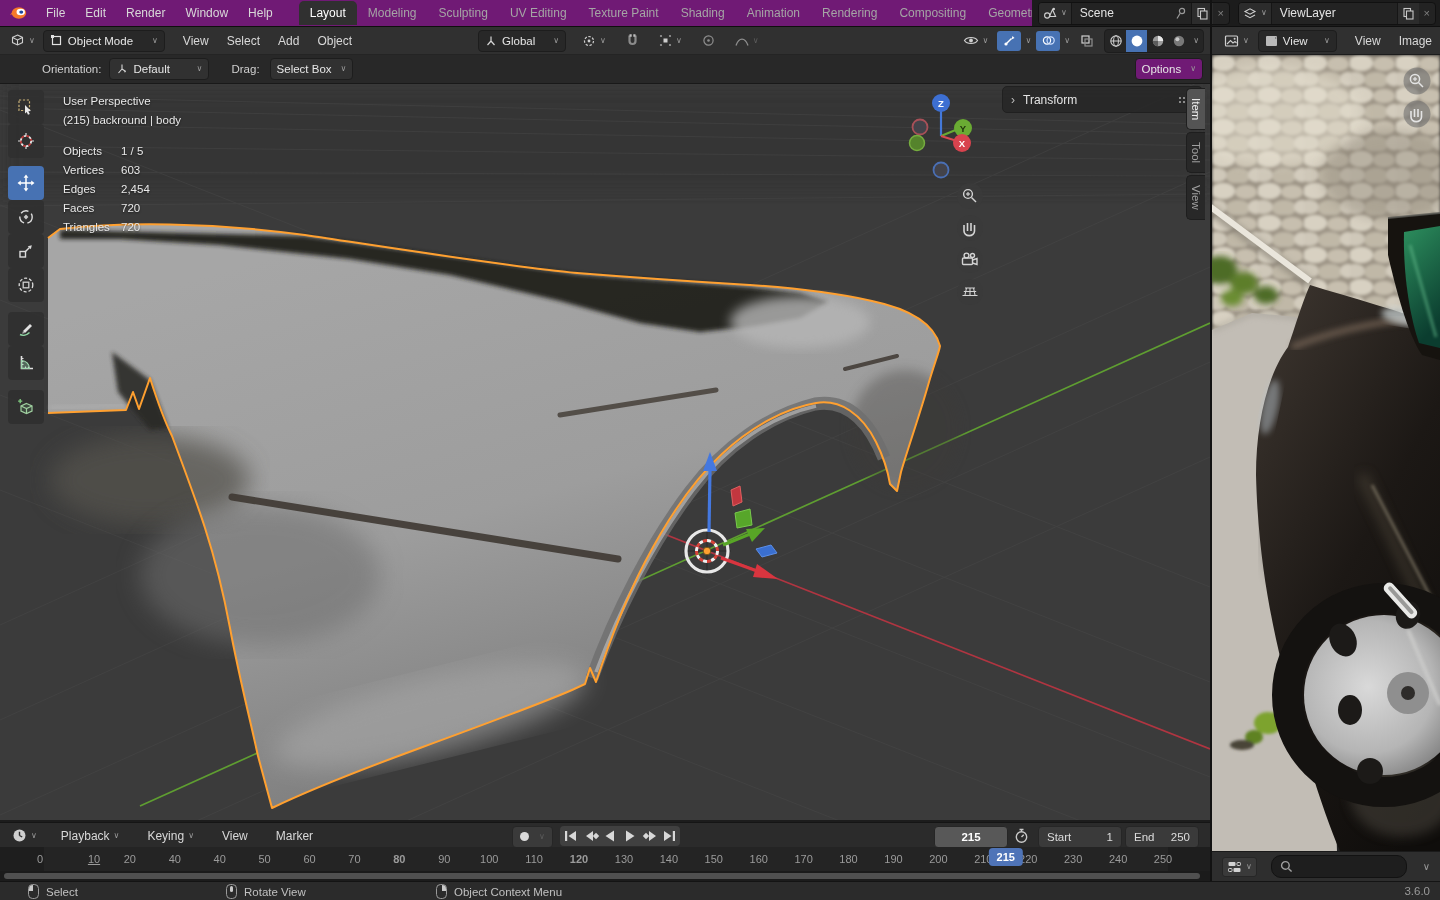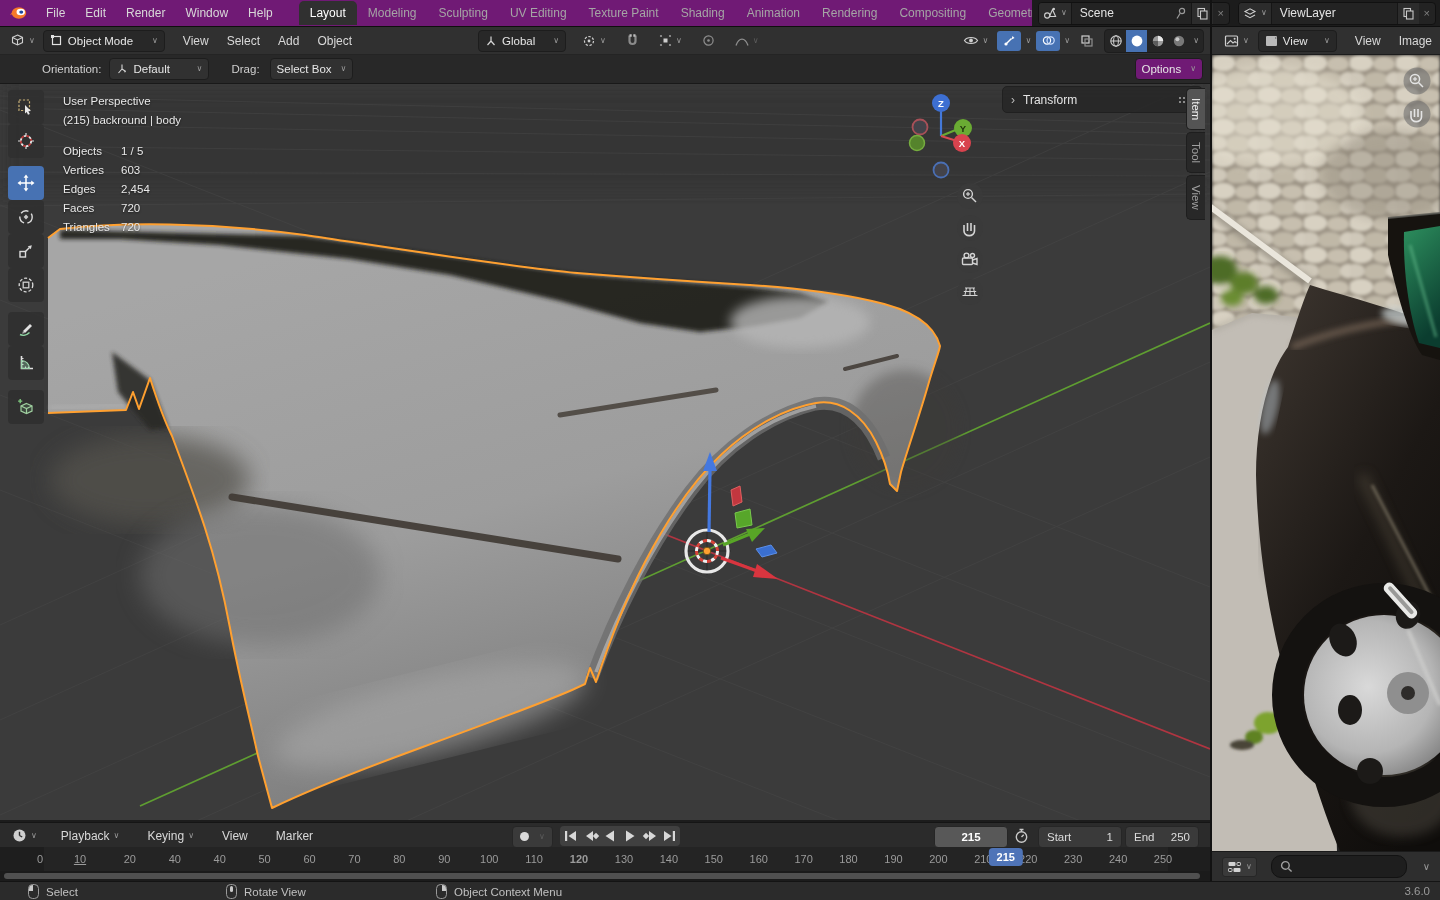--- a/index.html
+++ b/index.html
@@ -760,28 +760,28 @@
       <span>End</span>
       <span>250</span>
     </div>
   </div>
 
   <div id="tl-ruler" class="abs">
     <div class="abs" style="left:0;top:0;width:44px;height:24px;background:rgba(0,0,0,.14)"></div>
     <div class="abs" style="left:1168px;top:0;width:42px;height:24px;background:rgba(0,0,0,.14)"></div>
     <div>
         <span class="tick" style="left: 40px;">0</span>
-        <span class="tick" style="left: 80px; text-decoration: underline;">10</span>
+        <span class="tick" style="left: 94px; text-decoration: underline;">10</span>
         <span class="tick" style="left: 129.84px;">20</span>
         <span class="tick" style="left: 174.76px;">40</span>
         <span class="tick" style="left: 219.68px;">40</span>
         <span class="tick" style="left: 264.6px;">50</span>
         <span class="tick" style="left: 309.52px;">60</span>
         <span class="tick" style="left: 354.44px;">70</span>
-        <span class="tick" style="left: 399.36px;">80</span>
+        <span class="tick" style="left: 399.36px; font-weight: bold;">80</span>
         <span class="tick" style="left: 444.28px;">90</span>
         <span class="tick" style="left: 489.2px;">100</span>
         <span class="tick" style="left: 534.12px;">110</span>
         <span class="tick" style="left: 579.04px; font-weight: bold;">120</span>
         <span class="tick" style="left: 623.96px;">130</span>
         <span class="tick" style="left: 668.88px;">140</span>
         <span class="tick" style="left: 713.8px;">150</span>
         <span class="tick" style="left: 758.72px;">160</span>
         <span class="tick" style="left: 803.64px;">170</span>
         <span class="tick" style="left: 848.56px;">180</span>

